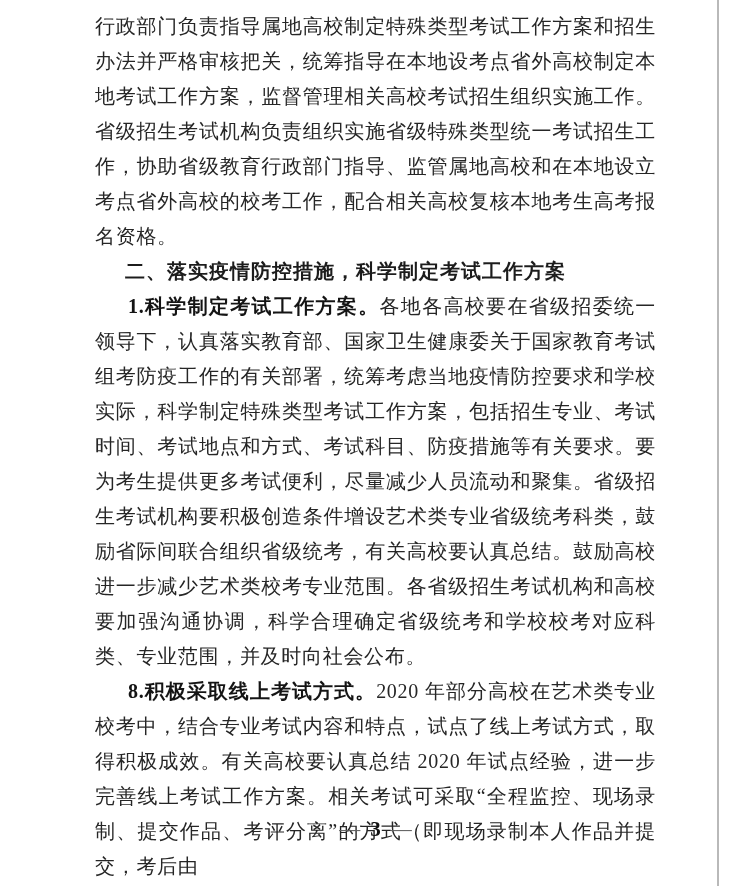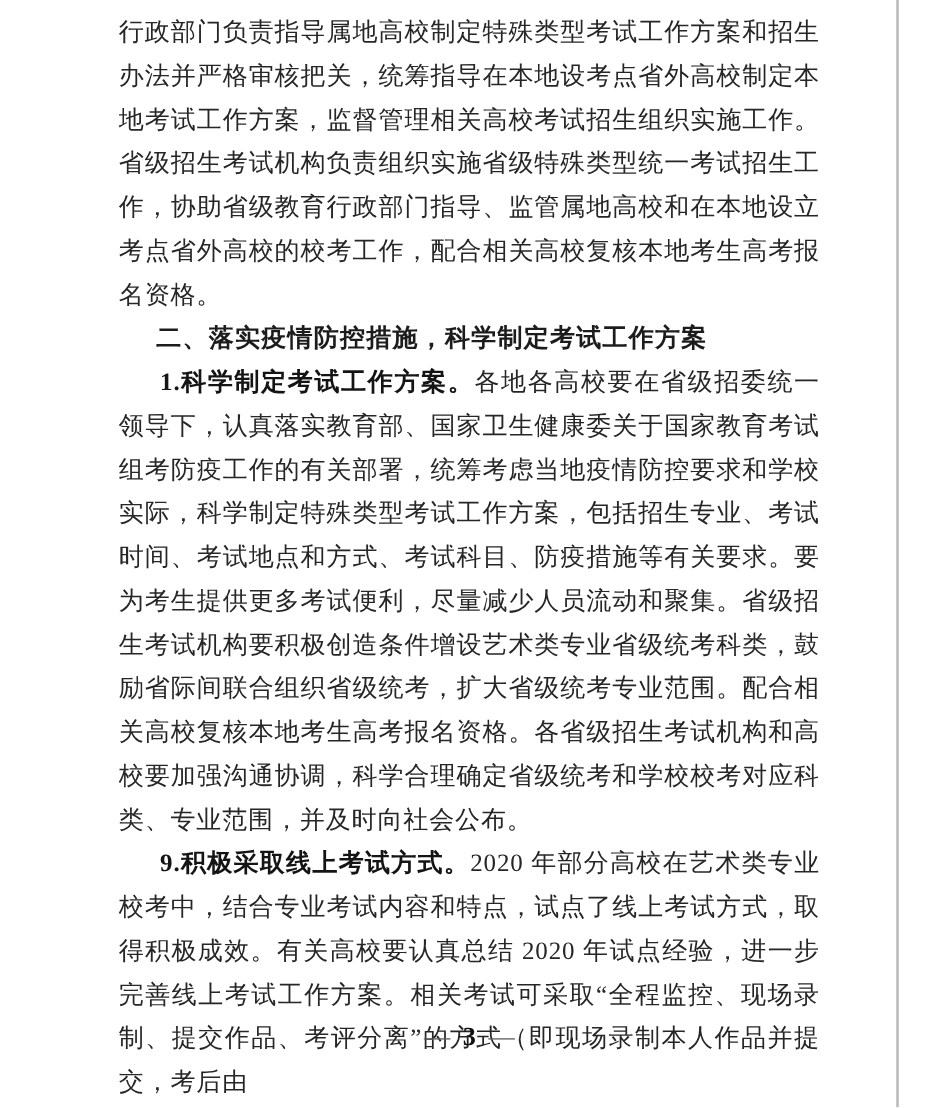--- a/index.html
+++ b/index.html
@@ -85,23 +85,23 @@
 <body>
 
 <div class="page">
 
   <div class="text-block">
 
     <p class="body-para">行政部门负责指导属地高校制定特殊类型考试工作方案和招生办法并严格审核把关，统筹指导在本地设考点省外高校制定本地考试工作方案，监督管理相关高校考试招生组织实施工作。省级招生考试机构负责组织实施省级特殊类型统一考试招生工作，协助省级教育行政部门指导、监管属地高校和在本地设立考点省外高校的校考工作，配合相关高校复核本地考生高考报名资格。</p>
 
     <h2 class="section-heading">二、落实疫情防控措施，科学制定考试工作方案</h2>
 
-    <p class="body-para para-indent"><span class="lead">1.科学制定考试工作方案。</span><span>各地各高校要在省级招委统一领导下，认真落实教育部、国家卫生健康委关于国家教育考试组考防疫工作的有关部署，统筹考虑当地疫情防控要求和学校实际，科学制定特殊类型考试工作方案，包括招生专业、考试时间、考试地点和方式、考试科目、防疫措施等有关要求。要为考生提供更多考试便利，尽量减少人员流动和聚集。省级招生考试机构要积极创造条件增设艺术类专业省级统考科类，鼓励省际间联合组织省级统考，扩大省级统考专业范围。配合相关高校复核本地考生高考报名资格。各省级招生考试机构和高校要加强沟通协调，科学合理确定省级统考和学校校考对应科类、专业范围，并及时向社会公布。</span></p>
+    <p class="body-para para-indent"><span class="lead">1.科学制定考试工作方案。</span><span>各地各高校要在省级招委统一领导下，认真落实教育部、国家卫生健康委关于国家教育考试组考防疫工作的有关部署，统筹考虑当地疫情防控要求和学校实际，科学制定特殊类型考试工作方案，包括招生专业、考试时间、考试地点和方式、考试科目、防疫措施等有关要求。要为考生提供更多考试便利，尽量减少人员流动和聚集。省级招生考试机构要积极创造条件增设艺术类专业省级统考科类，鼓励省际间联合组织省级统考，有关高校要认真总结。鼓励高校进一步减少艺术类校考专业范围。各省级招生考试机构和高校要加强沟通协调，科学合理确定省级统考和学校校考对应科类、专业范围，并及时向社会公布。</span></p>
 
-    <p class="body-para para-indent"><span class="lead">9.积极采取线上考试方式。</span><span>2020 年部分高校在艺术类专业校考中，结合专业考试内容和特点，试点了线上考试方式，取得积极成效。有关高校要认真总结 2020 年试点经验，进一步完善线上考试工作方案。相关考试可采取“全程监控、现场录制、提交作品、考评分离”的方式（即现场录制本人作品并提交，考后由</span></p>
+    <p class="body-para para-indent"><span class="lead">8.积极采取线上考试方式。</span><span>2020 年部分高校在艺术类专业校考中，结合专业考试内容和特点，试点了线上考试方式，取得积极成效。有关高校要认真总结 2020 年试点经验，进一步完善线上考试工作方案。相关考试可采取“全程监控、现场录制、提交作品、考评分离”的方式（即现场录制本人作品并提交，考后由</span></p>
 
   </div>
 
   <div class="page-footer">
     <span class="footer-dash">—</span><span class="page-number">3</span><span class="footer-dash">—</span>
   </div>
 
   <div class="page-edge-line"></div>
 
 </div>

